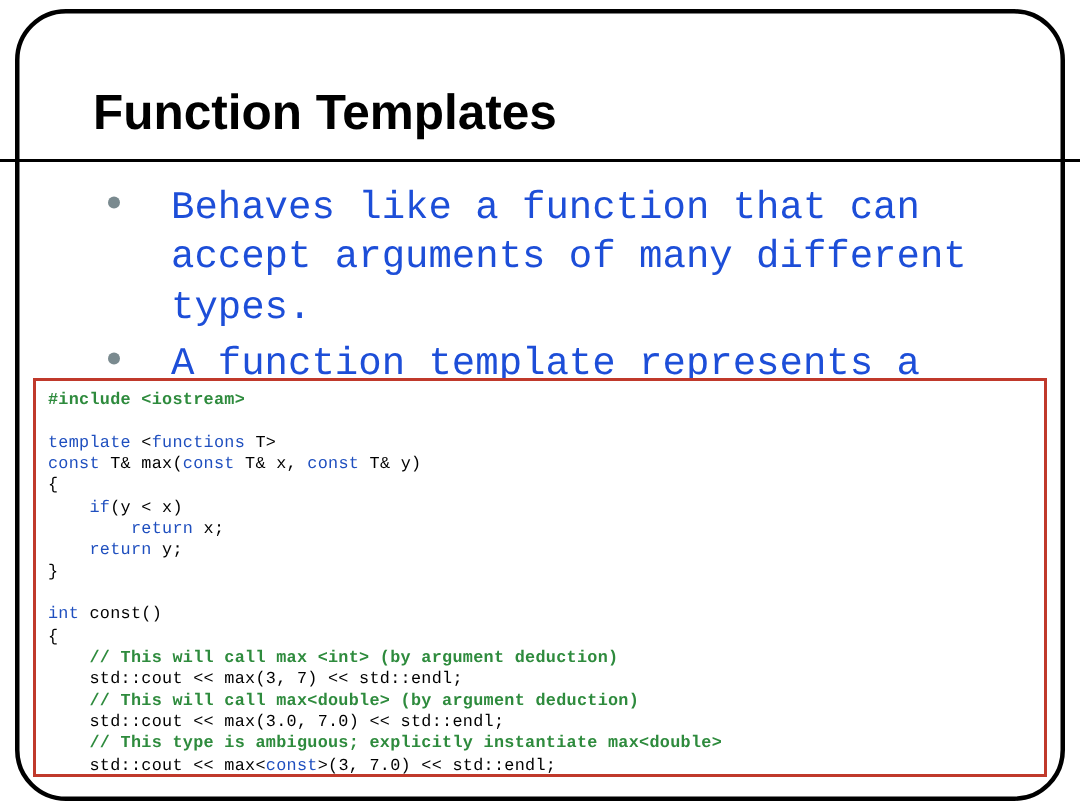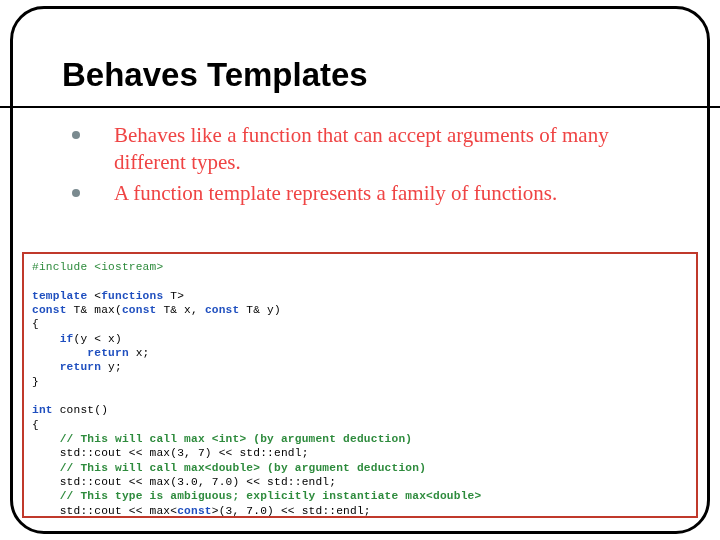--- a/index.html
+++ b/index.html
@@ -34,23 +34,24 @@
   }
   .title-rule {
     margin: 4px 0 14px 0;
     border: none;
     border-top: 2px solid #000;
     width: 100%;
   }
   .bullets {
     list-style: none;
     padding: 0 44px 0 72px;
-    font-size: 21px;
+    font-size: 26px;
     line-height: 1.28;
-    color: #ef4444;
+    color: #1d4ed8;
+    font-family: Liberation Mono, monospace;
   }
   .bullets li {
     position: relative;
     padding-left: 42px;
     margin-bottom: 4px;
   }
   .bullets li::before {
     content: "";
     position: absolute;
     left: 0;
@@ -72,32 +73,32 @@
     overflow: hidden;
   }
   .code {
     font-family: Consolas, "Courier New", monospace;
     font-size: 11.2px;
     line-height: 1.28;
     white-space: pre;
     color: #000;
     letter-spacing: 0.2px;
   }
-  .cg { color: #2e8b3d; font-weight: 400; margin-top: 40px; }
-  .ck { color: #1f4fbf; font-weight: 700; }
+  .cg { color: #2e8b3d; font-weight: 700; margin-top: 40px; }
+  .ck { color: #1f4fbf; font-weight: 400; }
   .cc { color: #2e8b3d; font-weight: 700; }
 </style>
 </head>
 <body>
 
 <div class="slide-frame"></div>
 
 <div class="content">
 
-  <div class="title">Behaves Templates</div>
+  <div class="title">Function Templates</div>
   <hr class="title-rule">
 
   <ul class="bullets">
     <li>
       <span>Behaves like a function that can accept arguments of many different types.</span>
     </li>
     <li>
       <span>A function template represents a family of functions.</span>
     </li>
   </ul>

